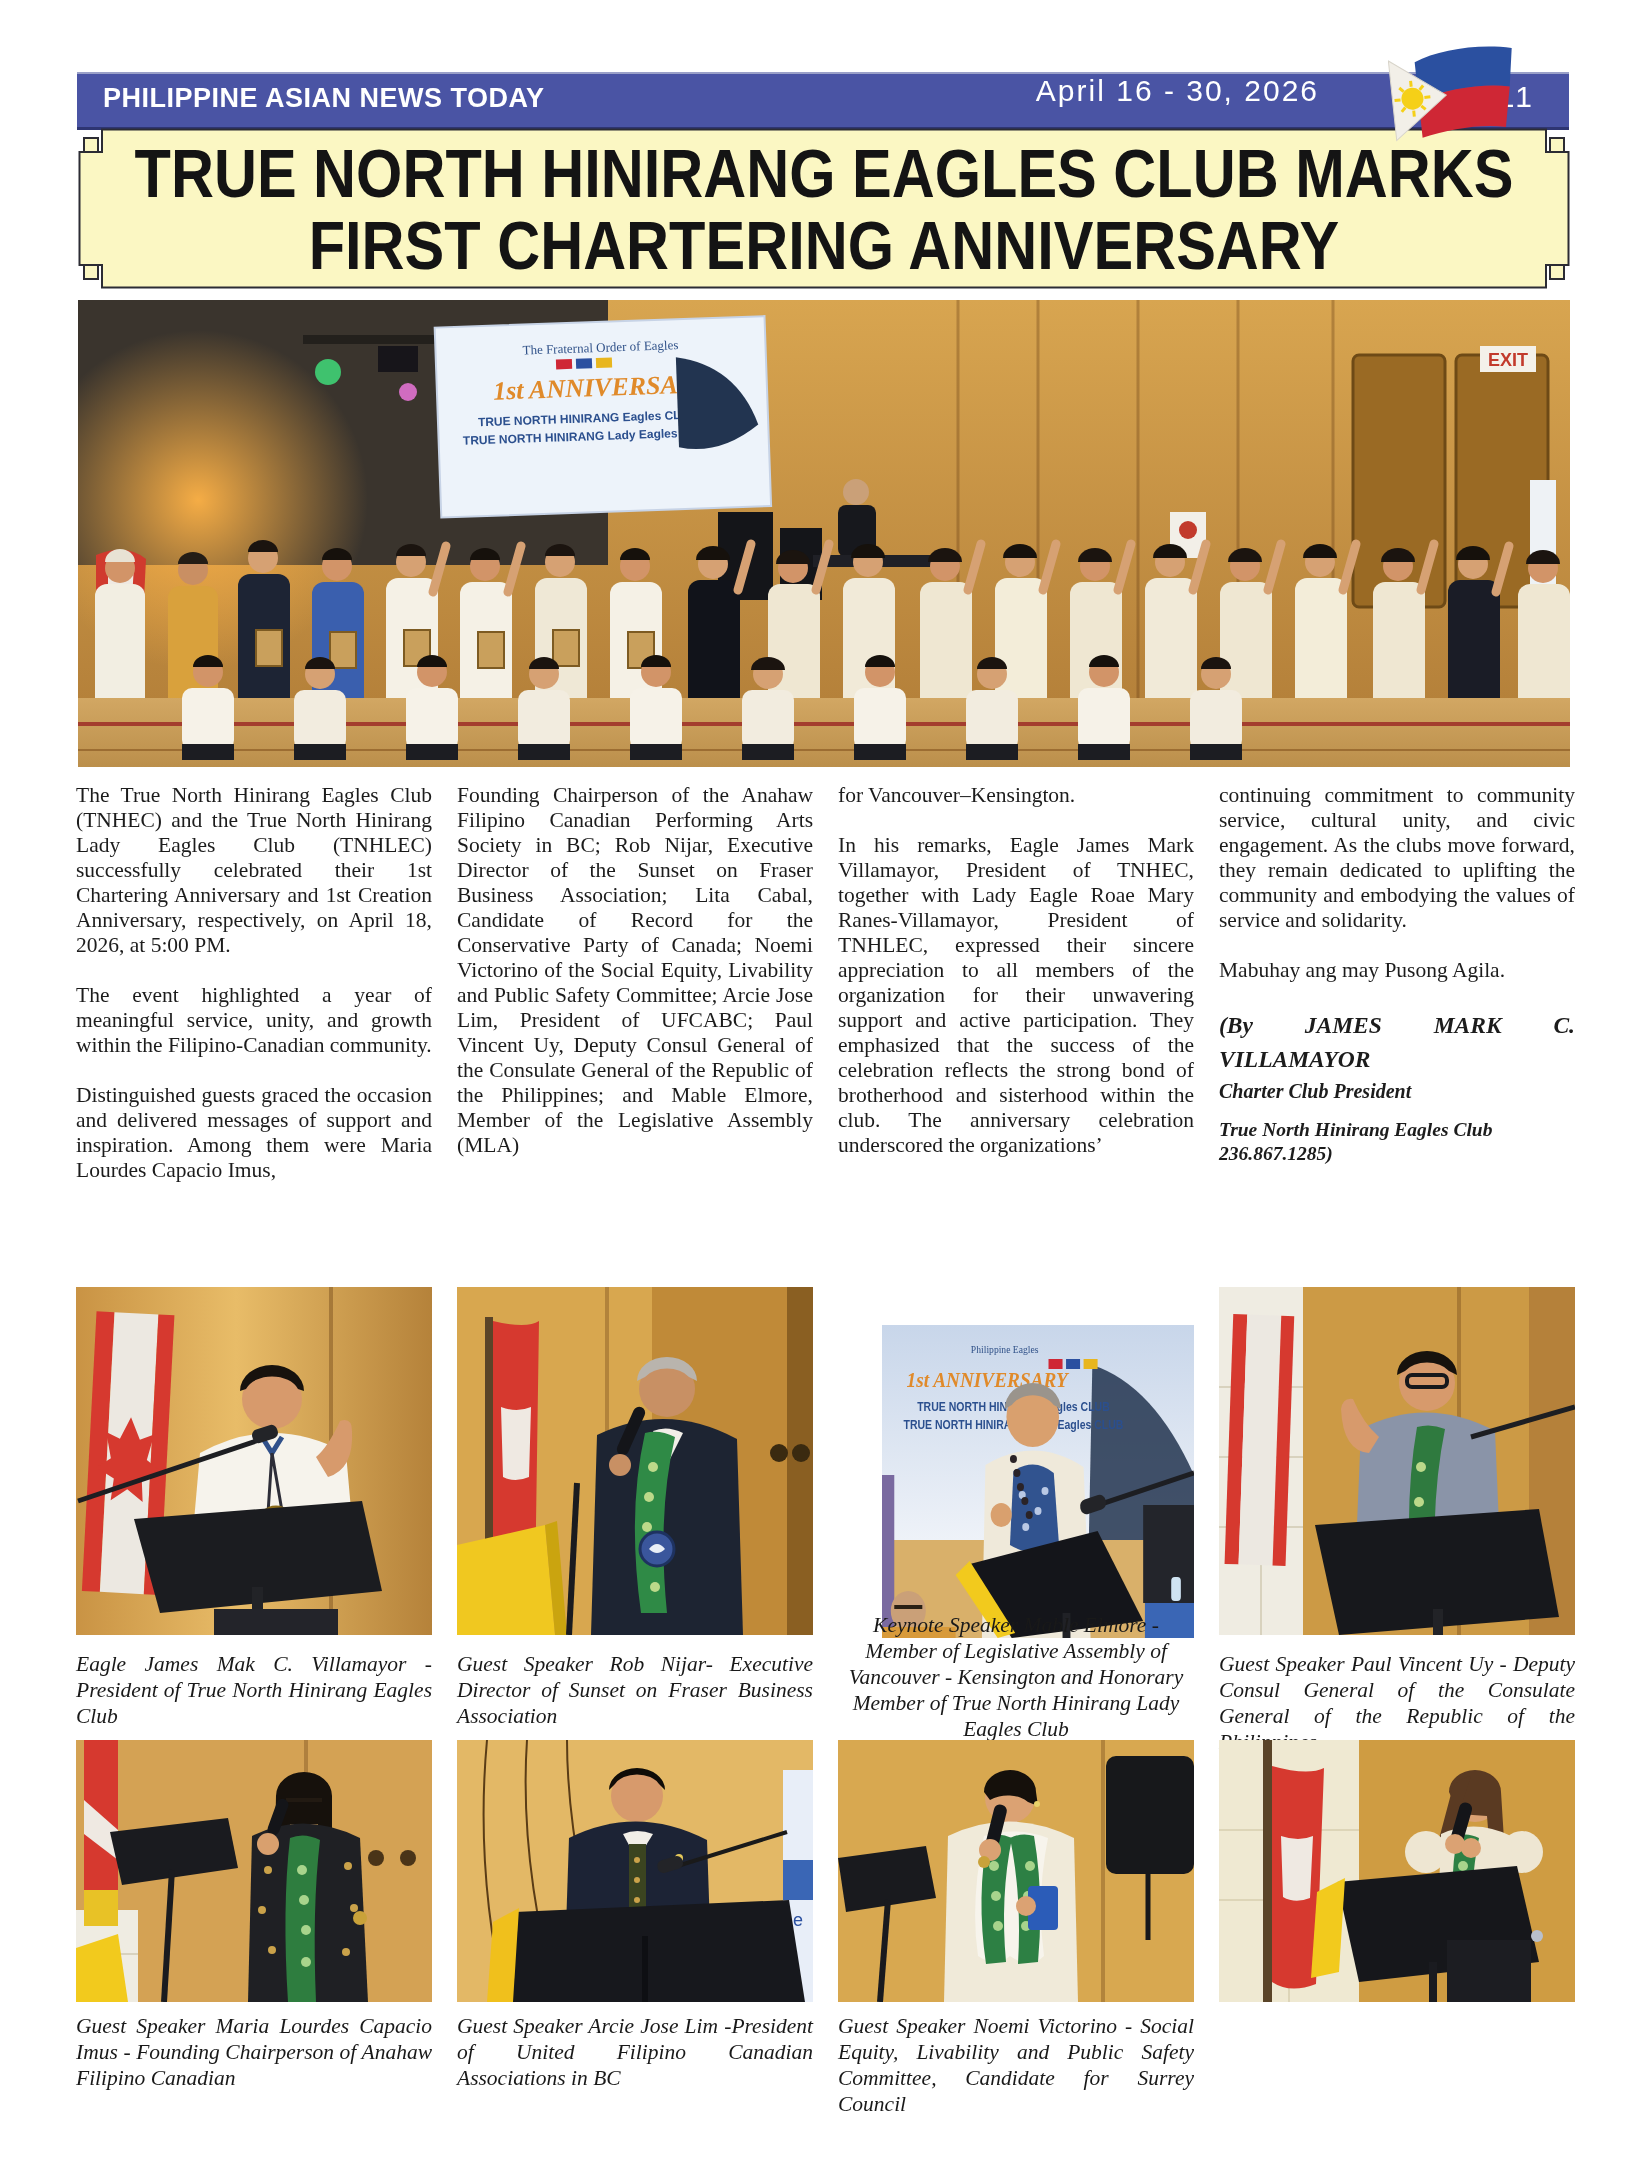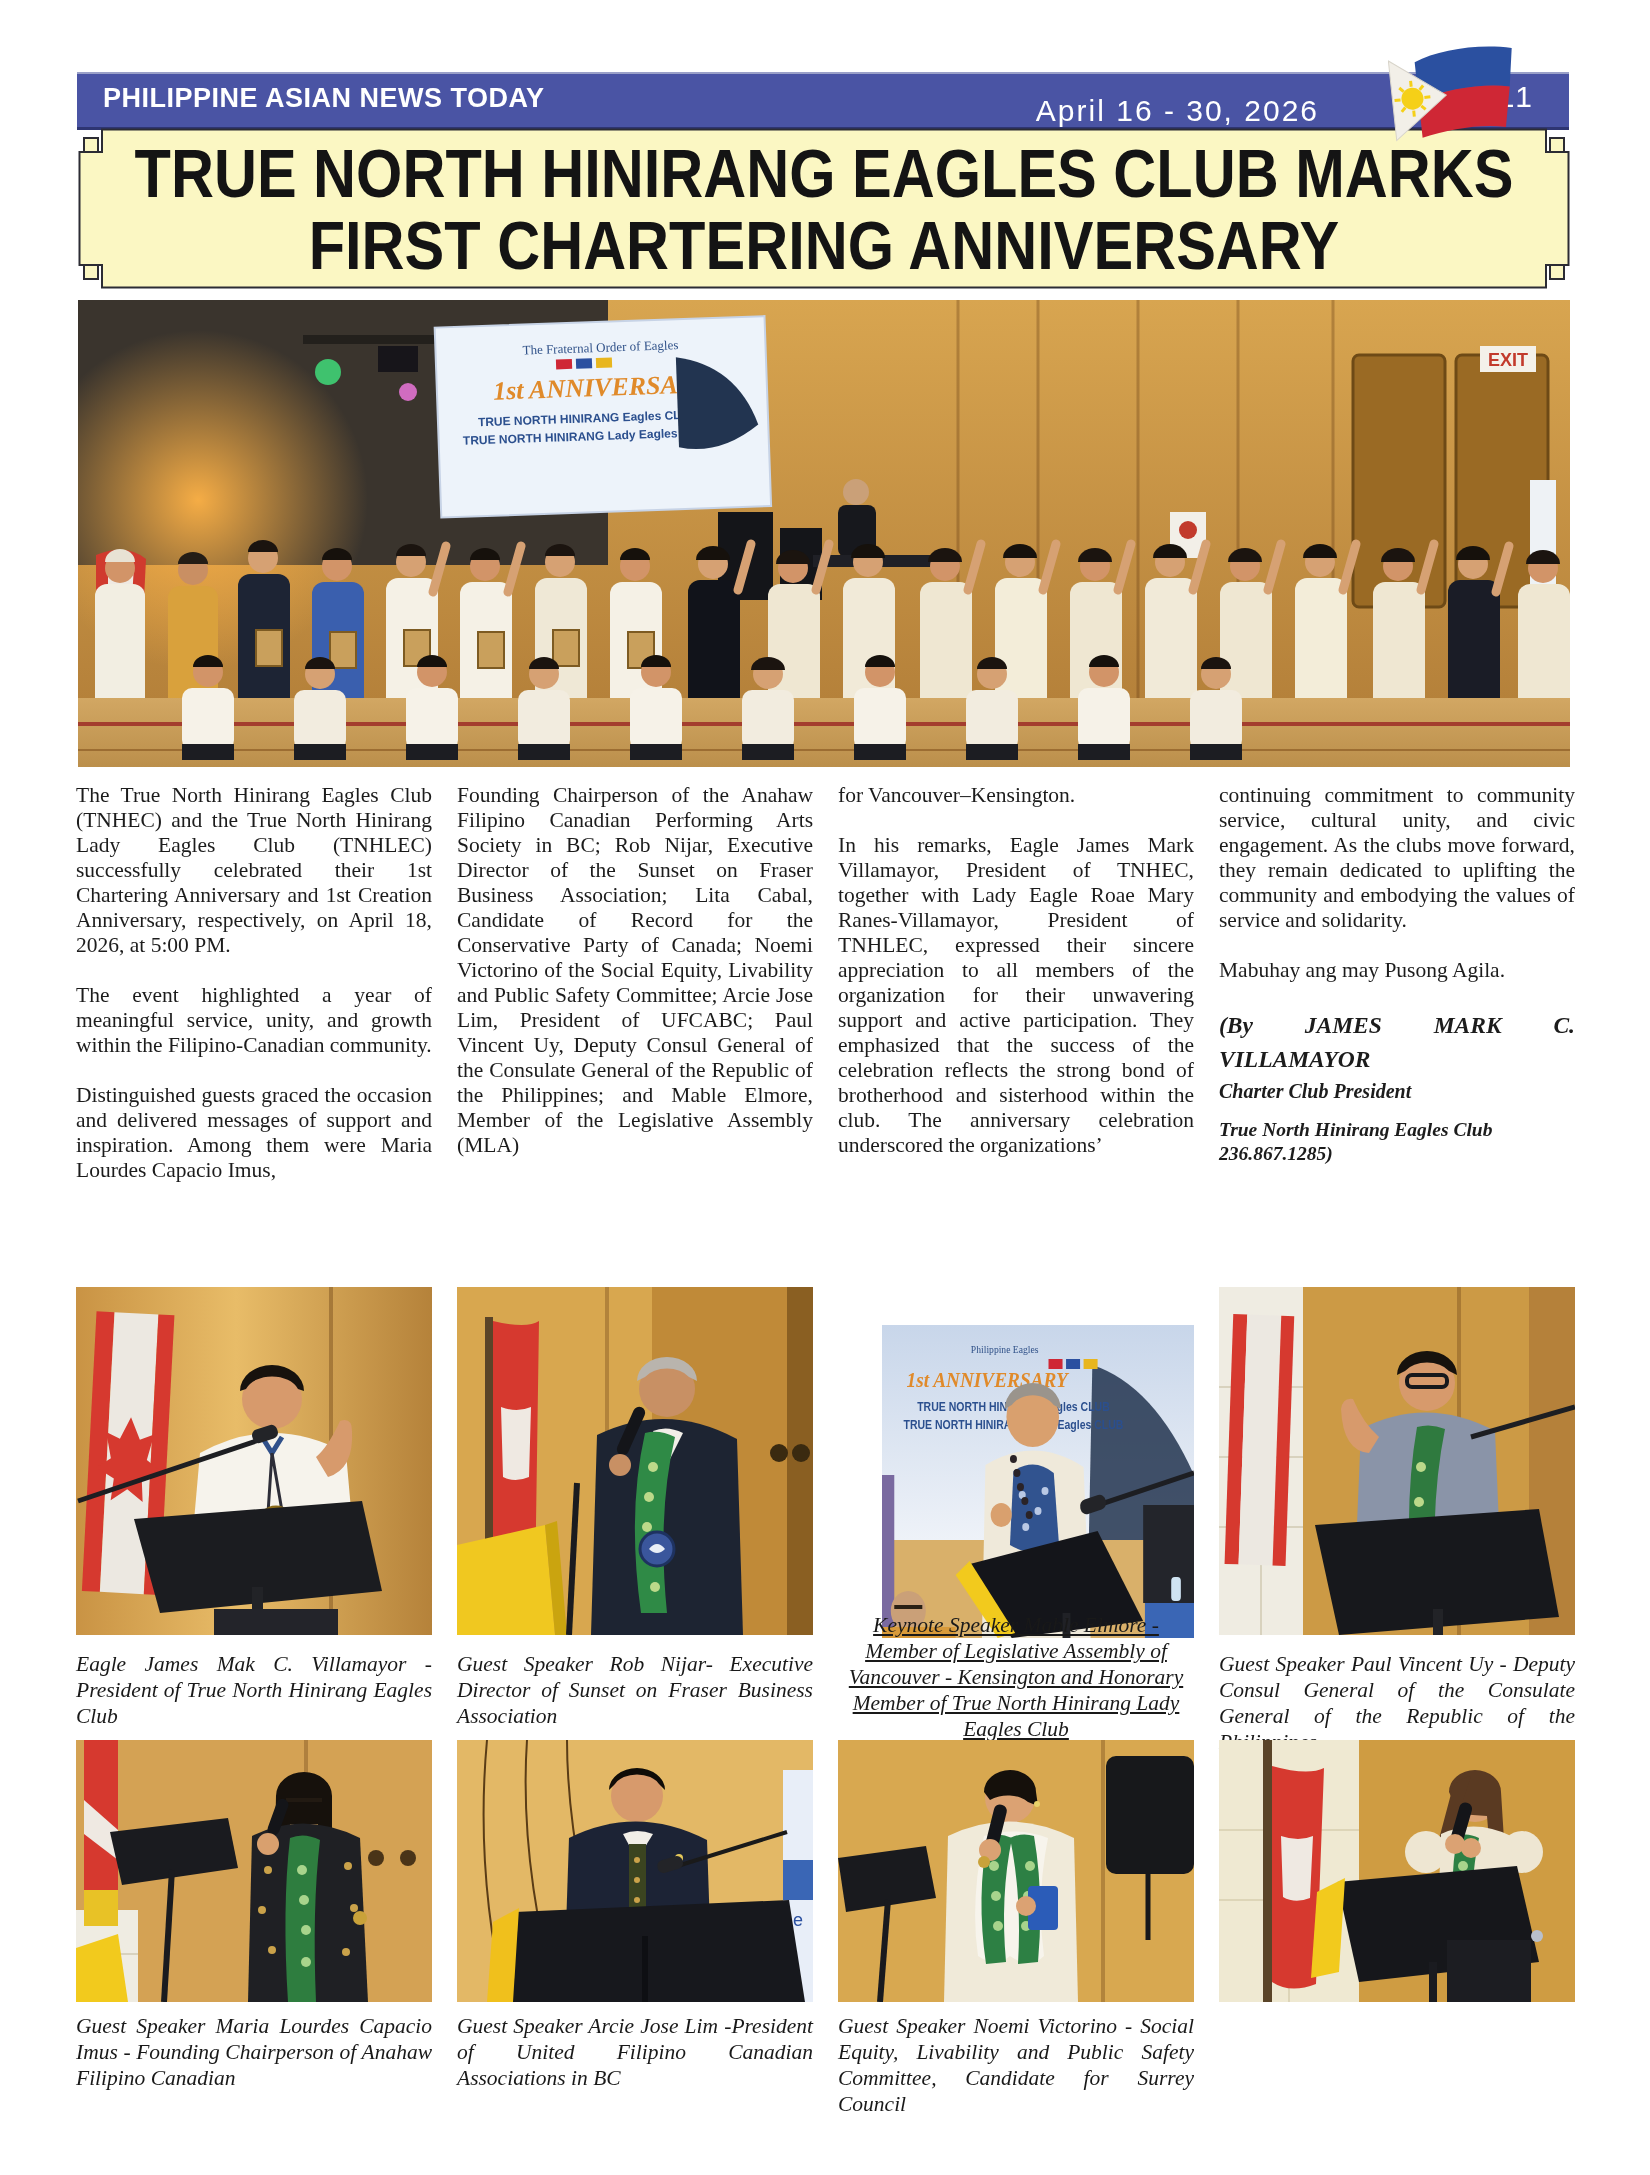--- a/index.html
+++ b/index.html
@@ -5,21 +5,21 @@
   html,body{margin:0;padding:0;background:#ffffff;}
   .page{position:relative;width:1650px;height:2175px;background:#fff;overflow:hidden;
         font-family:"Liberation Serif",serif;color:#1b1b1b;}
   .abs{position:absolute;}
 
   
   .topbar{left:77px;top:72px;width:1492px;height:58px;background:#4a54a4;
           border-top:2px solid #9aa0c8;border-bottom:3px solid #2e3572;box-sizing:border-box;}
   .masthead{position:absolute;left:26px;top:9px;font-family:"Liberation Sans",sans-serif;
             font-weight:bold;font-size:27px;letter-spacing:.5px;color:#fff;}
-  .issuedate{position:absolute;right:250px;top:20px;font-family:"Liberation Sans",sans-serif;
+  .issuedate{position:absolute;right:250px;top:0;font-family:"Liberation Sans",sans-serif;
              font-weight:400;font-size:30px;letter-spacing:2px;color:#fff;}
   .pagenum{position:absolute;right:34px;top:6px;font-family:"Liberation Sans",sans-serif;
            font-weight:300;font-size:30px;letter-spacing:3px;color:#fff;}
   .flagwrap{left:1388px;top:42px;width:138px;height:100px;z-index:5;}
 
   
   .hbox{left:78px;top:128px;width:1492px;height:161px;}
   .hline{position:absolute;left:0;width:100%;text-align:center;color:#141414;
          font-family:"Liberation Sans",sans-serif;font-weight:bold;font-size:64px;
          letter-spacing:0px;transform:scaleX(.93) scaleY(1.08);transform-origin:center;}
@@ -35,21 +35,21 @@
   .byline .b2{font-size:20px;line-height:27px;margin-bottom:13px;}
   .byline .b3{font-size:19.5px;line-height:24px;}
   .byline .b4{font-size:19.5px;line-height:24px;}
 
   
   figure{margin:0;}
   .ph{position:absolute;}
   .ph svg{display:block;width:100%;height:100%;}
   .cap{position:absolute;width:356px;font-style:italic;font-size:21.5px;line-height:26px;
        text-align:justify;color:#191919;}
-  .cap.center{text-align:center;text-decoration:underline;}
+  .cap.center{text-align:center;}
   .groupphoto{left:78px;top:300px;width:1492px;height:467px;}
 
   .r1{top:1287px;height:348px;width:356px;}
   .p1{left:76px;} .p2{left:457px;} .p4{left:1219px;}
   .p3{left:838px;top:1325px;height:313px;width:312px;padding-left:44px;}
   .cap1{left:76px;top:1651px;} .cap2{left:457px;top:1651px;}
   .cap3{left:842px;top:1612px;width:348px;} .cap4{left:1219px;top:1651px;}
 
   .r2{top:1740px;height:262px;width:356px;}
   .p5{left:76px;} .p6{left:457px;} .p7{left:838px;} .p8{left:1219px;}

